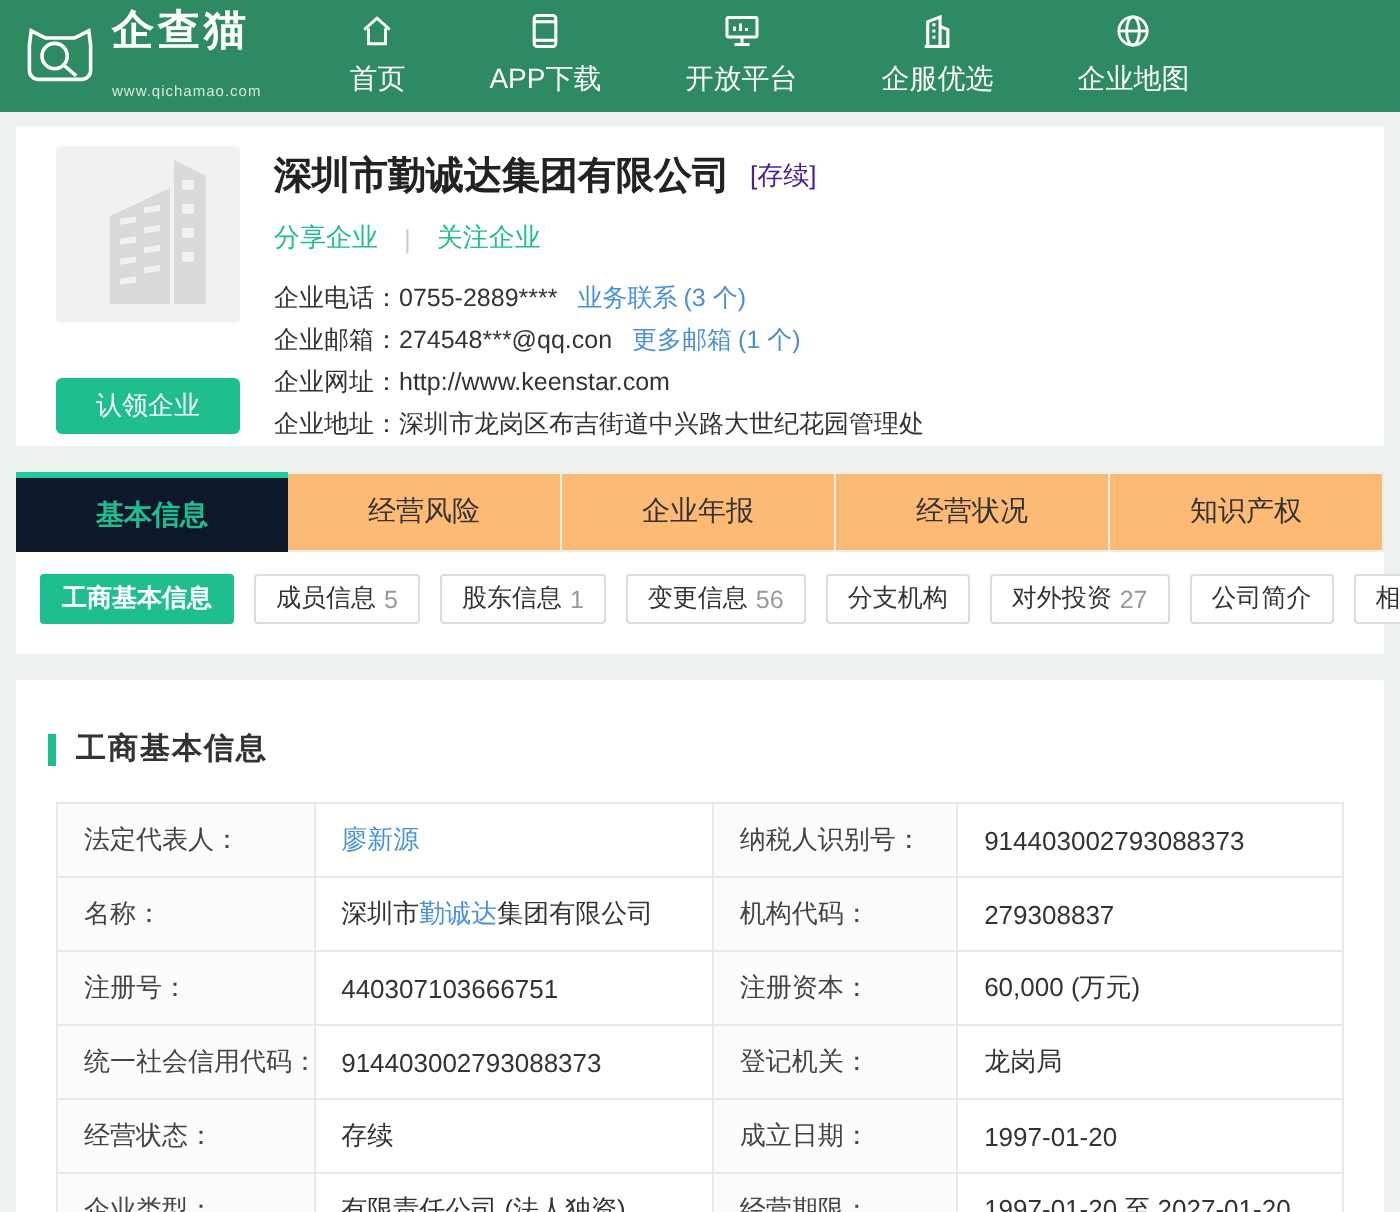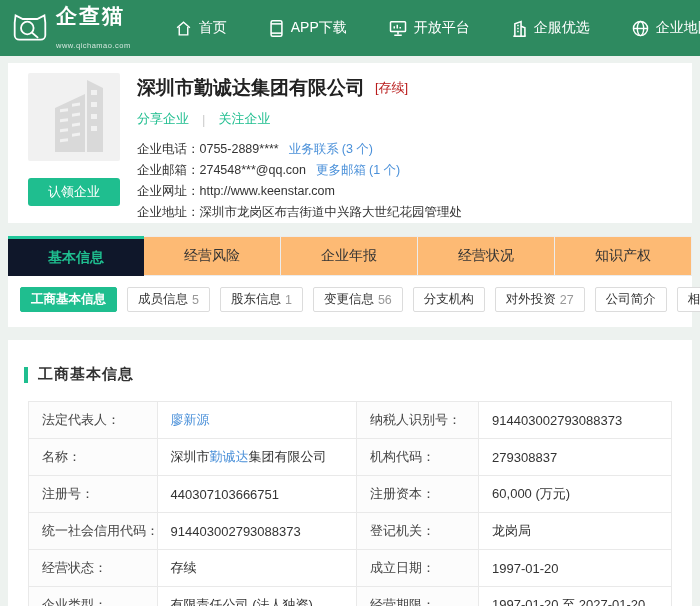--- a/index.html
+++ b/index.html
@@ -6,35 +6,35 @@
   html,body { width:700px; height:606px; overflow:hidden; background:#edf2ef;
     font-family:"Liberation Sans","DejaVu Sans",sans-serif; }
 
   
   .nav { height:56px; background:#2e8a60; display:flex; align-items:center; padding:0 16px 0 12px; color:#fff; }
   .logo { display:flex; align-items:center; gap:8px; margin-right:44px; cursor:pointer; }
   .logo svg { display:block; }
   .logo-text { font-size:21px; font-weight:bold; letter-spacing:2px; line-height:20px; }
   .logo-url { font-size:7.5px; opacity:.8; letter-spacing:.5px; margin-top:15px; }
   .nav-menu { display:flex; align-items:center; gap:42px; flex:1; }
-  .nav-item { display:flex; align-items:center; gap:7px; font-size:14px; color:#fff; position:relative; cursor:pointer; white-space:nowrap; }
+  .nav-item { display:flex; align-items:center; gap:7px; font-size:14px; color:#fff; position:relative; cursor:pointer; white-space:nowrap;flex-direction:column; }
   .nav-item svg { display:block; }
 
   
   .card { background:#fff; margin:7px 8px 0; }
   .company-card { display:flex; padding:10px 16px 20px 20px; height:160px; }
   .logo-col { width:92px; flex-shrink:0; }
   .company-logo-box { width:92px; height:88px; background:#f1f1f1; border-radius:2px;
     display:flex; align-items:center; justify-content:center; }
-  .claim-btn { margin-top:17px; width:92px; height:28px; background:#1fbe8f; color:#fff; font-size:13px;
+  .claim-btn { margin-top:28px; width:92px; height:28px; background:#1fbe8f; color:#fff; font-size:13px;
     border:none; border-radius:3px; cursor:pointer; }
   .company-main { margin-left:17px; padding-top:2px; min-width:0; }
   .title-row { display:flex; align-items:center; gap:10px; }
   .company-title { font-size:19px; font-weight:bold; color:#222; }
-  .status-tag { color:#b91c1c; font-size:13px; }
+  .status-tag { color:#4c1d95; font-size:13px; }
   .links-row { margin-top:9px; display:flex; align-items:center; gap:13px; font-size:13px; }
   .green-link { color:#1fbe8f; cursor:pointer; }
   .link-divider { color:#ccc; }
   .contact-list { margin-top:11px; font-size:12.5px; color:#333; }
   .contact-row { line-height:21px; white-space:nowrap; }
   .blue-link { color:#4a90d9; cursor:pointer; }
   .contact-row .blue-link { margin-left:10px; }
   .contact-count { color:#4a90d9; margin-left:3px; }
 
   

